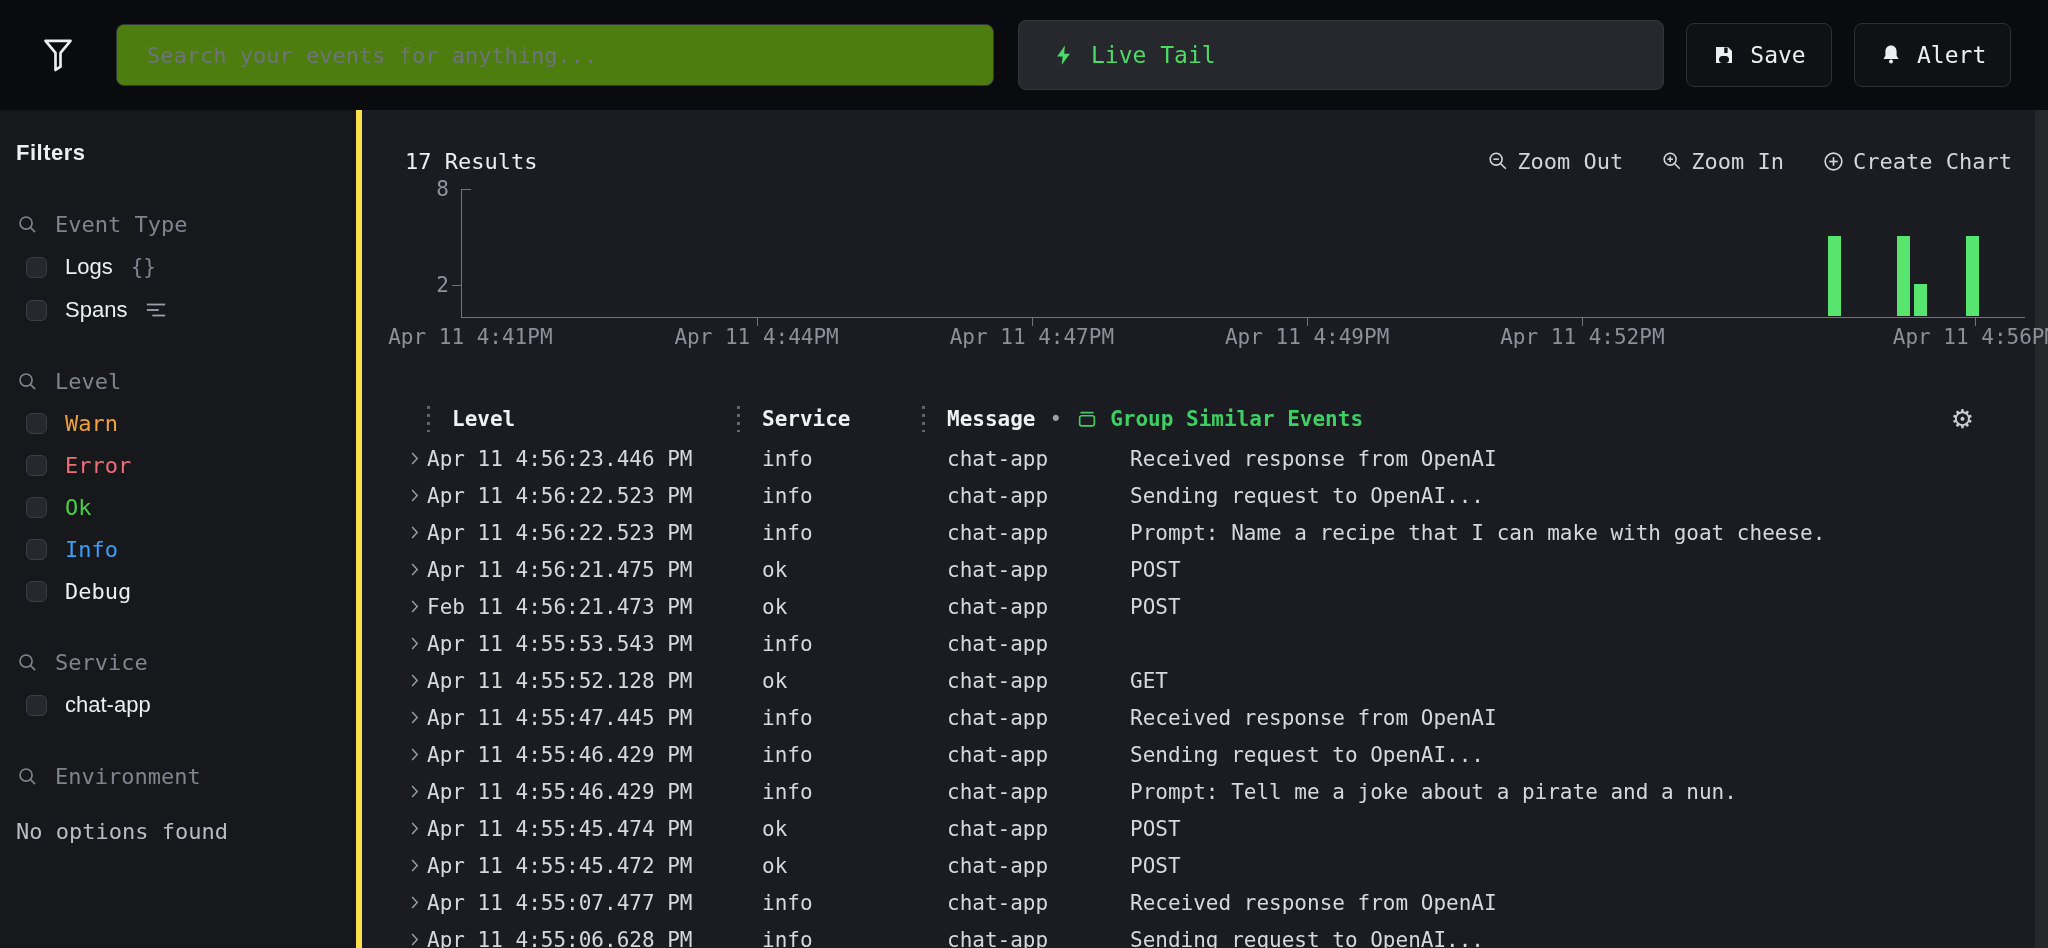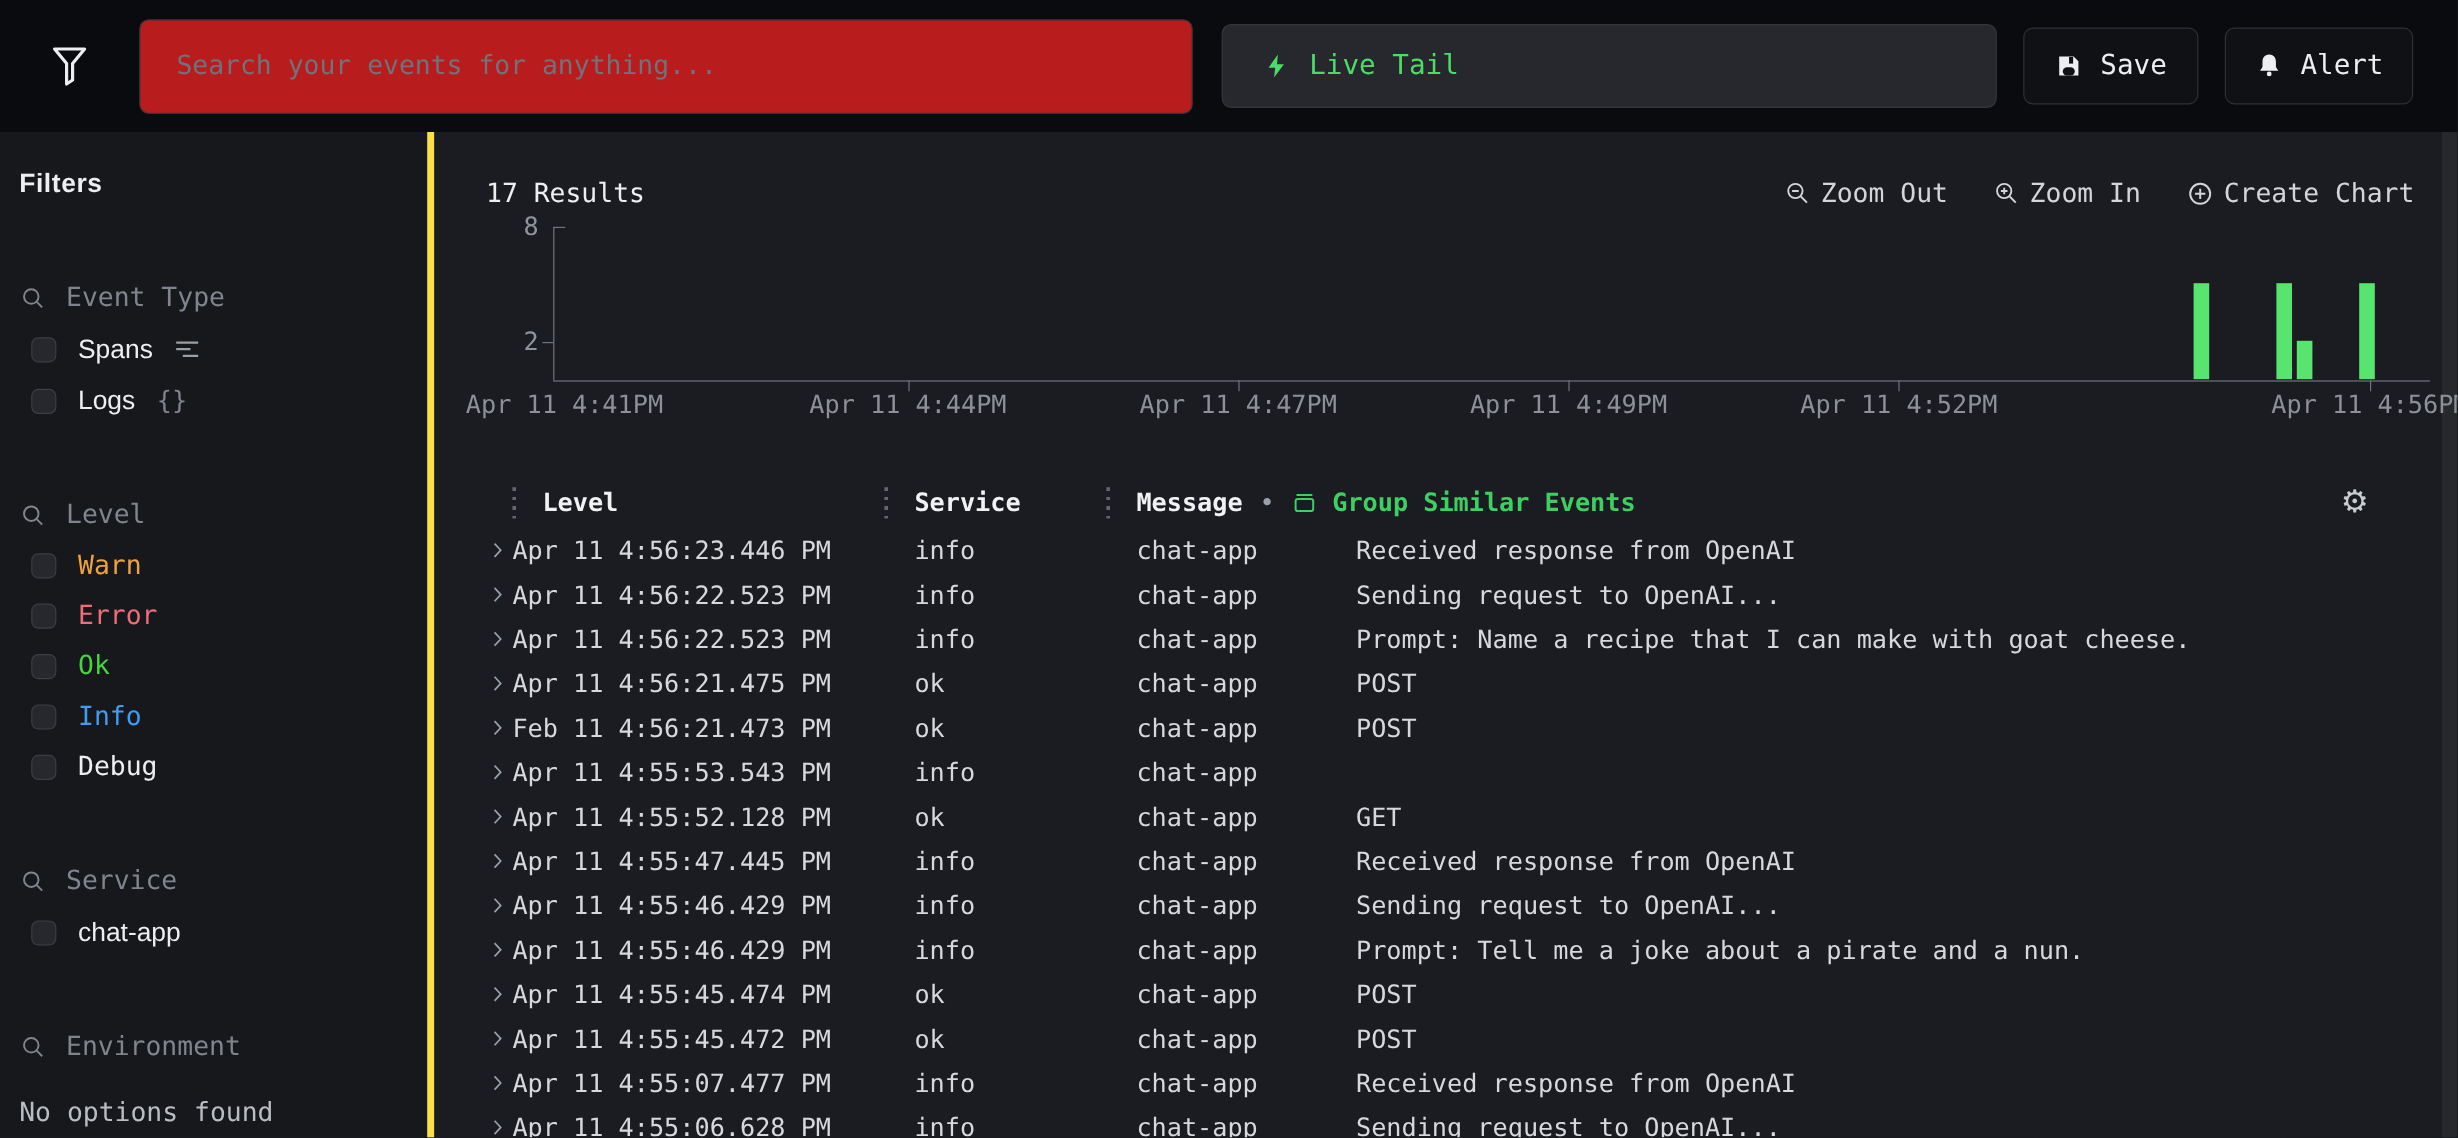--- a/index.html
+++ b/index.html
@@ -13,21 +13,21 @@
   .sans { font-family:"Liberation Sans", sans-serif; }
 
   
   .topbar {
     height:110px; background:#0a0b0e;
     display:flex; align-items:center;
     padding:0 30px 0 38px; gap:0;
   }
   .funnel-wrap { width:78px; display:flex; align-items:center; }
   .search-box {
-    width:878px; height:79px; background:#b91c1c;
+    width:878px; height:62px; background:#4d7c0f;
     border:1px solid #34363c; border-radius:8px;
     display:flex; align-items:center; padding:0 30px;
   }
   .search-box input {
     background:transparent; border:none; outline:none; width:100%;
     font-family:"DejaVu Sans Mono", monospace; font-size:22px; color:#e8eaec;
   }
   .search-box input::placeholder { color:#6f737b; }
   .livetail-box {
     margin-left:24px; width:646px; height:70px; background:#26282d;
@@ -49,21 +49,21 @@
     padding:30px 16px 0 16px; flex:none;
   }
   .content { flex:1; background:#1a1c21; position:relative; overflow:hidden; }
   .scroll-strip {
     position:absolute; right:0; top:0; bottom:0; width:13px;
     background:#26282c;
   }
 
   
   .sb-title { font-family:"Liberation Sans",sans-serif; font-weight:700; font-size:22px; color:#eceef0; letter-spacing:0.5px; }
-  .sb-group { margin-top:70px; }
+  .sb-group { margin-top:46px; }
   .sb-group-label { display:flex; align-items:center; gap:16px; color:#80848d; font-size:22px; }
   .sb-item { display:flex; align-items:center; gap:18px; margin-top:17px; padding-left:10px; font-size:22px; cursor:pointer; }
   .sb-item:first-of-type { margin-top:22px; }
   .checkbox {
     width:21px; height:21px; border-radius:6px; flex:none;
     background:#26282d; border:1px solid #3b3e44;
   }
   .braces { color:#80848d; font-size:21px; }
   .sb-empty { margin-top:30px; color:#b9bcc2; font-size:22px; }
 
@@ -163,31 +163,31 @@
         <div class="sb-group">
           <div class="sb-group-label">
             <svg width="23" height="23" viewBox="0 0 24 24" fill="none" stroke="#80848d" stroke-width="1.7">
               <circle cx="10.5" cy="10.5" r="6.3"></circle>
               <line x1="15.2" y1="15.2" x2="20" y2="20"></line>
             </svg>
             <span>Event Type</span>
           </div>
           <div class="sb-item">
       <span class="checkbox"></span>
+      <span class="sans" style="color:#eceef0">Logs</span>
+            <span class="braces">{}</span>
+          </div>
+          <div class="sb-item">
+      <span class="checkbox"></span>
       <span class="sans" style="color:#eceef0">Spans</span>
             <svg width="22" height="18" viewBox="0 0 24 18" stroke="#9aa0a8" stroke-width="2">
               <line x1="2" y1="3" x2="22" y2="3"></line>
               <line x1="2" y1="9" x2="15" y2="9"></line>
               <line x1="8" y1="15" x2="22" y2="15"></line>
             </svg>
-          </div>
-          <div class="sb-item">
-      <span class="checkbox"></span>
-      <span class="sans" style="color:#eceef0">Logs</span>
-            <span class="braces">{}</span>
           </div>
         </div>
         <div class="sb-group">
           <div class="sb-group-label">
             <svg width="23" height="23" viewBox="0 0 24 24" fill="none" stroke="#80848d" stroke-width="1.7">
               <circle cx="10.5" cy="10.5" r="6.3"></circle>
               <line x1="15.2" y1="15.2" x2="20" y2="20"></line>
             </svg>
             <span>Level</span>
           </div>

